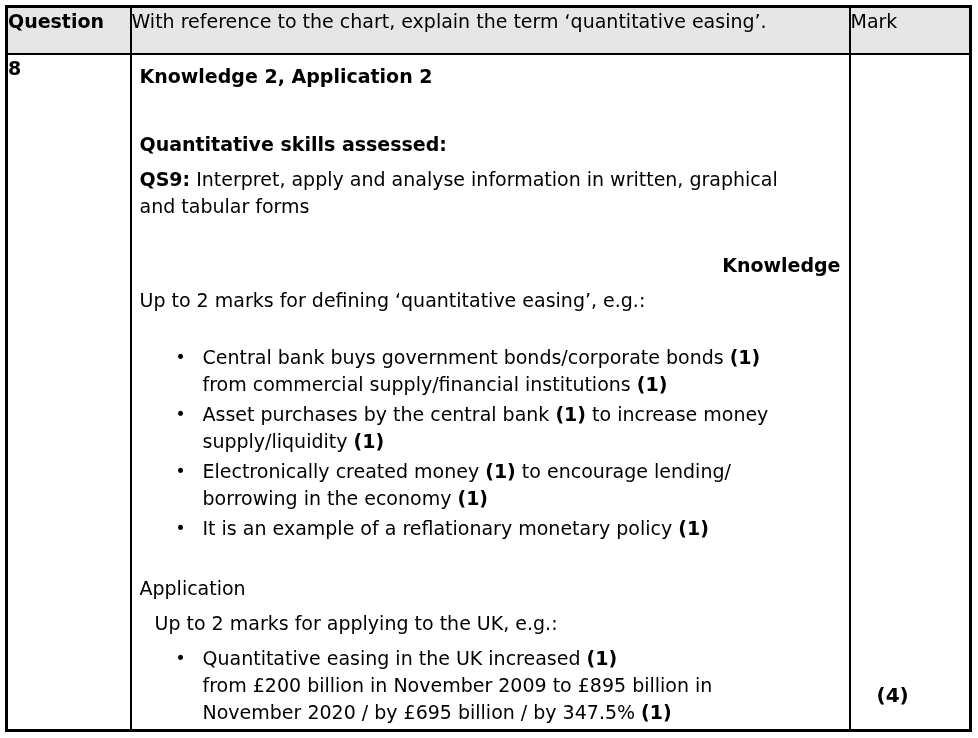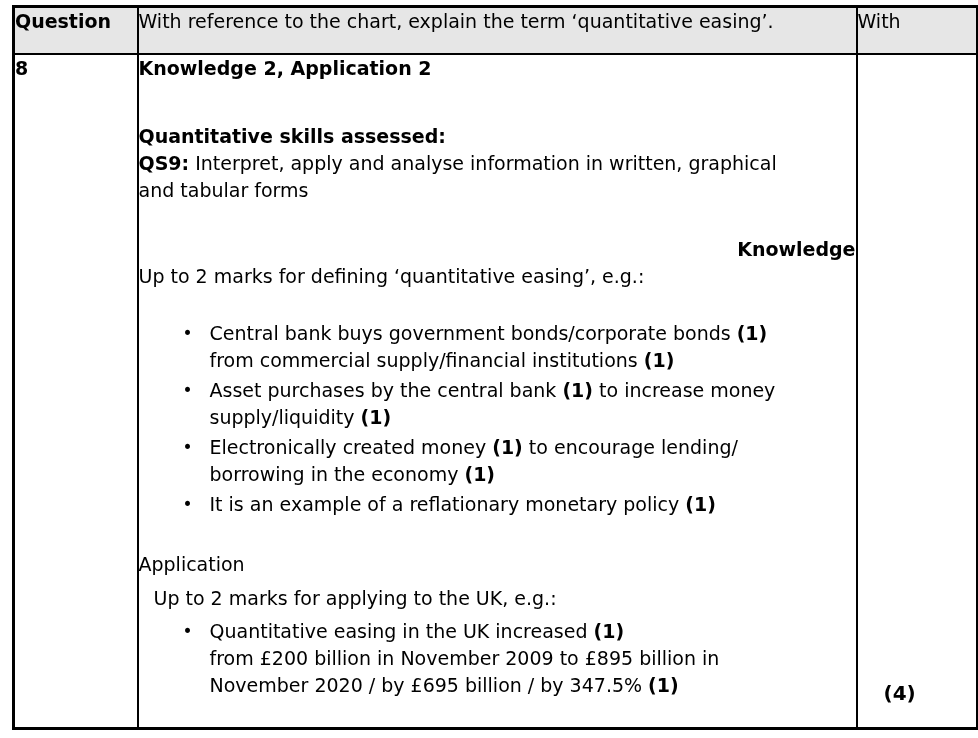--- a/index.html
+++ b/index.html
@@ -10,21 +10,21 @@
     font-family: "DejaVu Sans", "Liberation Sans", sans-serif;
     color: #000000;
   }
   .page {
     position: relative;
     width: 978px; height: 738px;
     background: #ffffff;
   }
   table.mark-scheme {
     position: absolute;
-    left: 12px; top: 5px;
+    left: 5px; top: 5px;
     width: 967px; height: 725px;
     border-collapse: collapse;
     table-layout: fixed;
     border: 3px solid #000;
     font-size: 19px;
     line-height: 27px;
   }
   table.mark-scheme td {
     border: 2px solid #000;
     vertical-align: top;
@@ -37,21 +37,21 @@
   tr.header-row td { background: #e6e6e6; }
   td.h-question { font-weight: bold; padding: 8px 6px 8px 11px; }
   td.h-prompt   { padding: 8px 10px; }
   td.h-mark     { padding: 8px 6px 8px 14px; }
 
   td.q-number   { font-weight: bold; padding: 10px 6px 6px 11px; }
 
   td.content-cell { padding: 13px 12px 10px 10px; }
 
   .b { font-weight: bold; }
-  .para { margin: 0; }
+  .para { margin: 8px; }
   .skills-head   { margin-top: 41px; font-weight: bold; }
   .knowledge-head{ margin-top: 32px; font-weight: bold; text-align: right; }
   .app-head      { margin-top: 33px; font-weight: normal; }
   .app-intro     { margin-top: 7px; padding-left: 15px; }
 
   ul.bullets {
     list-style: none;
     margin: 0 0 0 44px;
     padding: 0;
   }
@@ -83,21 +83,21 @@
   <table class="mark-scheme">
     <colgroup>
       <col class="c-question">
       <col class="c-content">
       <col class="c-mark">
     </colgroup>
     <tbody>
         <tr class="header-row">
       <td class="h-question">Question</td>
       <td class="h-prompt">With reference to the chart, explain the term ‘quantitative easing’.</td>
-      <td class="h-mark">With</td>
+      <td class="h-mark">Mark</td>
     </tr>
     <tr class="answer-row">
       <td class="q-number">8</td>
       <td class="content-cell">
 
         <p class="para b">Knowledge 2, Application 2</p>
 
         <p class="para skills-head">Quantitative skills assessed:</p>
         <p class="para"><span style="font-weight: bold; text-align: right;">QS9:</span><span> Interpret, apply and analyse information in written, graphical</span><br><span>and tabular forms</span></p>
 

